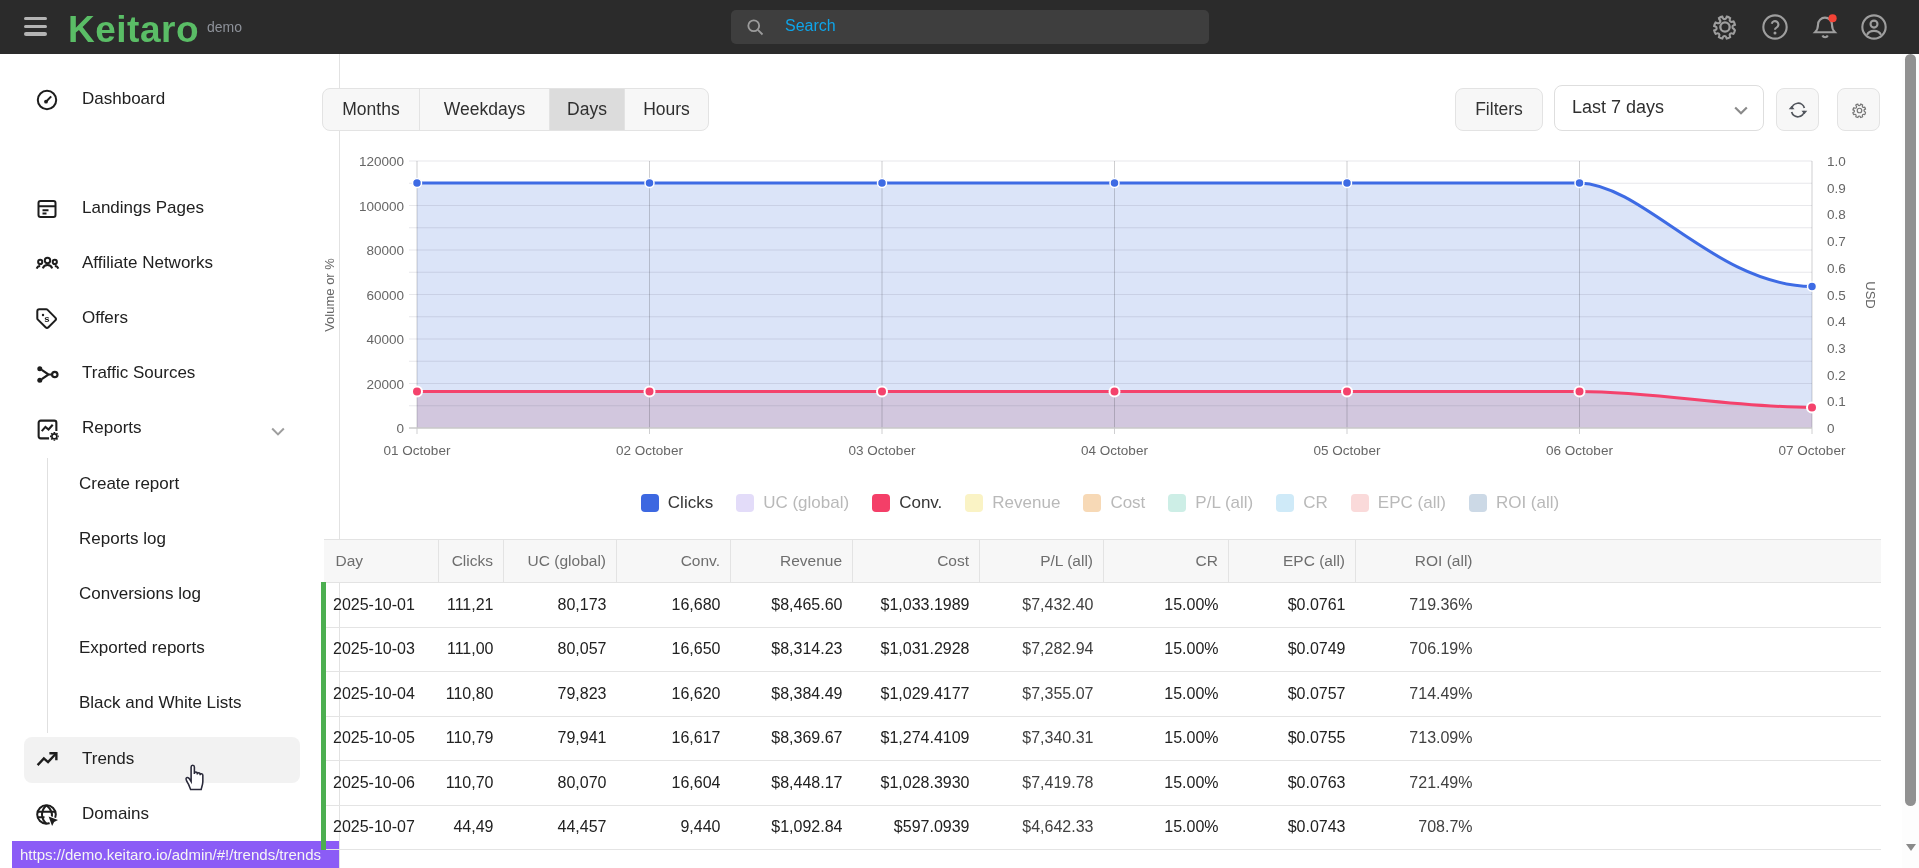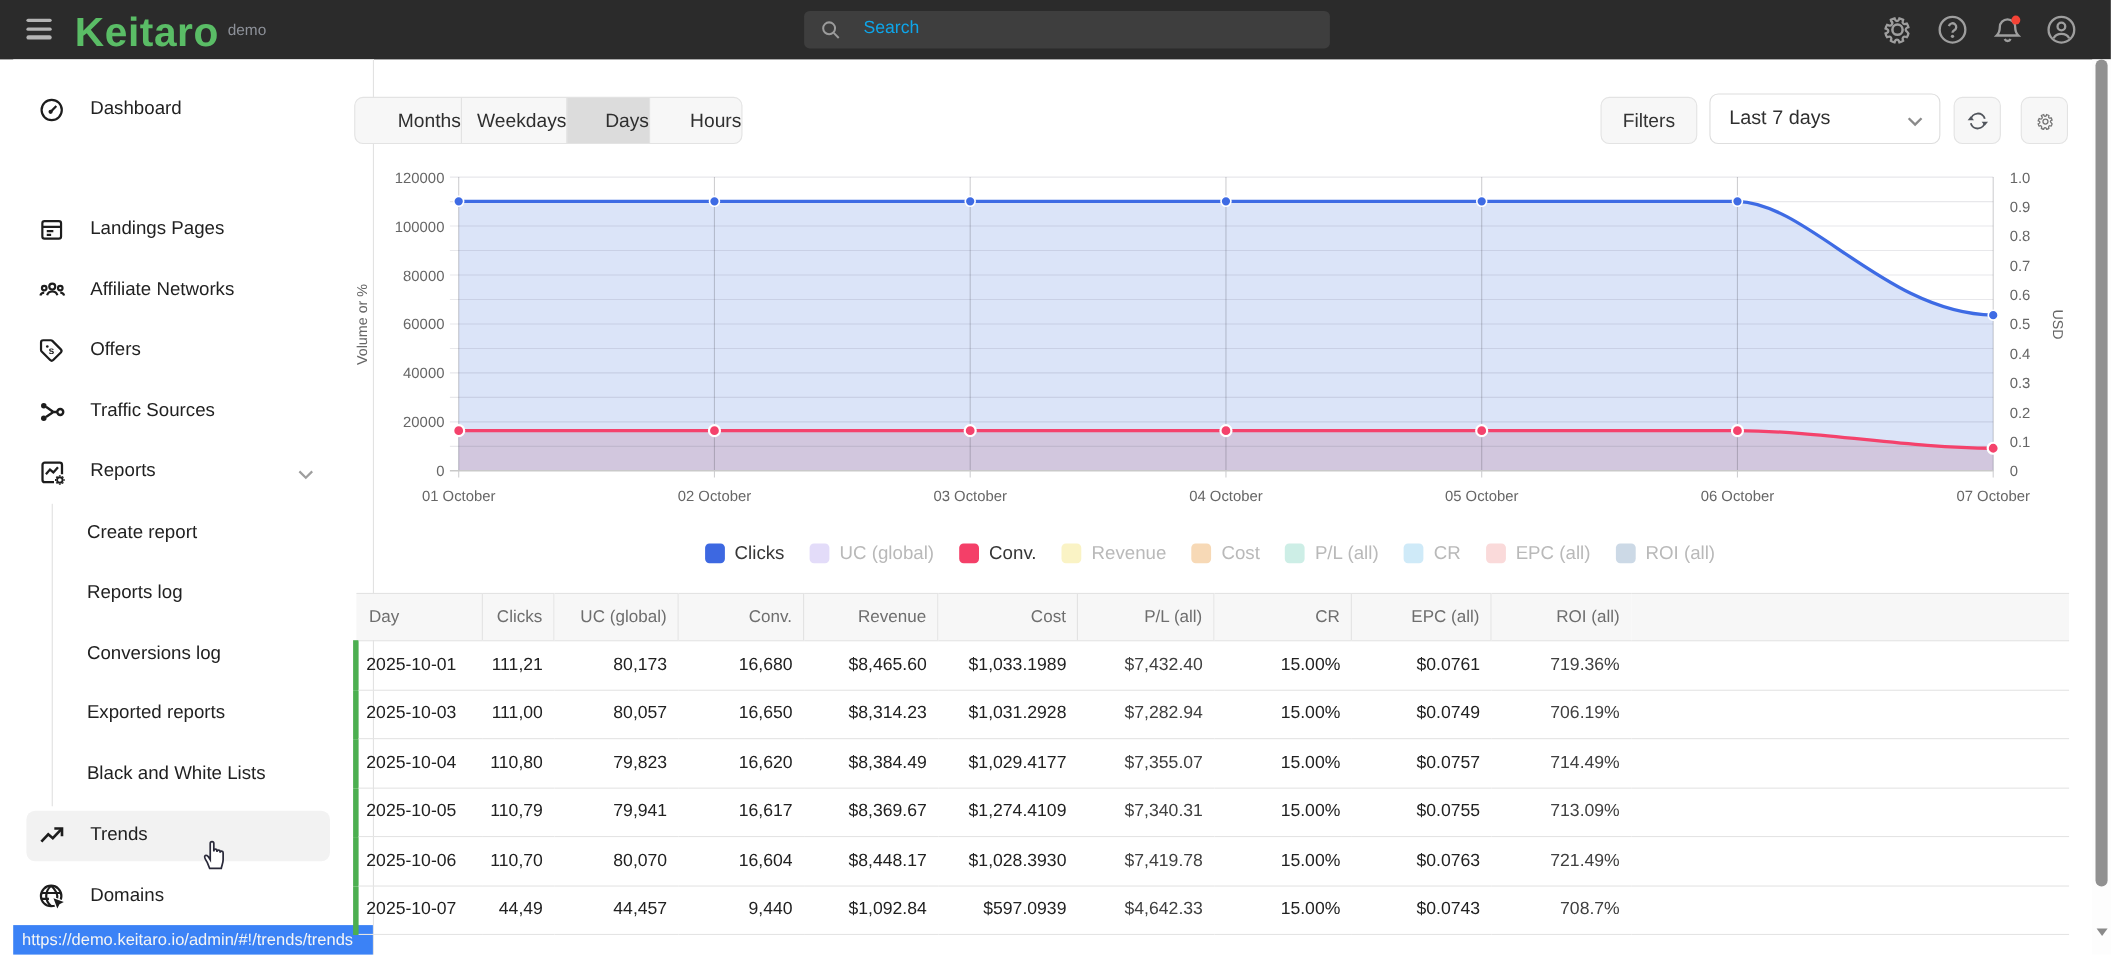--- a/index.html
+++ b/index.html
@@ -23,37 +23,37 @@
 
 #side { position:absolute; left:12px; top:54px; width:328px; height:814px; background:#fff;
   border-right:1px solid #e2e2e2; }
 .mitem { position:absolute; left:0; width:300px; height:44px; }
 .mitem .ic { position:absolute; left:23px; top:10px; }
 .mitem .lbl { position:absolute; left:70px; top:11px; font-size:17px; color:#212121; }
 .sitem { position:absolute; left:67px; font-size:17px; color:#212121; }
 #subline { position:absolute; left:35px; top:404px; width:1px; height:275px; background:#e0e0e0; }
 #trendsbg { position:absolute; left:12px; top:683px; width:276px; height:46px;
   background:#f2f2f2; border-radius:8px; }
-#urlbar { position:absolute; left:0; top:787px; width:327px; height:27px; background:#3b82f6; }
+#urlbar { position:absolute; left:0; top:787px; width:327px; height:27px; background:#8b5cf6; }
 #urlbar span { position:absolute; left:8px; top:5px; font-size:15px; color:#f5f5f5; }
 
 
 #sbar { position:absolute; right:0; top:54px; width:17px; height:814px; background:#fdfdfd; }
 #sbar .thumb { position:absolute; left:3px; top:0px; width:11px; height:752px;
   background:#919191; border-radius:6px; }
 #sbar .arr { position:absolute; left:4px; top:790px; width:0; height:0;
   border-left:5px solid transparent; border-right:5px solid transparent;
   border-top:7px solid #8a8a8a; }
 
 
 .btn { position:absolute; top:88px; height:43px; background:#f7f7f7;
   border:1px solid #e3e3e3; border-radius:8px; color:#333; }
 #tabs { position:absolute; left:322px; top:88px; height:43px; background:#f7f7f7;
   border:1px solid #e3e3e3; border-radius:8px; display:flex; }
-#tabs div { font-size:17.5px; color:#2f2f2f; line-height:41px; text-align:right;
+#tabs div { font-size:17.5px; color:#2f2f2f; line-height:41px; text-align:center;
   border-left:1px solid #e3e3e3; }
 #tabs div:first-child { border-left:none; border-radius:7px 0 0 7px; }
 #tabs div.on { background:#dcdcdc; }
 #filters { left:1455px; width:88px; font-size:17.5px; text-align:center; line-height:41px; }
 #sel { position:absolute; left:1554px; top:85px; width:210px; height:46px; background:#fff;
   border:1px solid #dedede; border-radius:8px; }
 #sel span { position:absolute; left:17px; top:11px; font-size:18px; color:#2f2f2f; }
 #rfr { left:1776px; width:43px; }
 #cog { left:1837px; width:43px; }
 
@@ -205,21 +205,21 @@
       <path d="M8.8 26 L7.1 21.8 C6 19.8 4.3 17.4 5.2 16.5 C6 15.6 7.4 16.4 8.2 17.8 L9.2 19.4 L9.2 7.3 C9.2 5.4 11.9 5.4 11.9 7.3 L11.9 13.2 L11.95 12.6 C11.95 11.1 14.2 11.1 14.25 12.6 L14.3 13.6 L14.35 13.1 C14.4 11.8 16.5 11.8 16.6 13.2 L16.65 14.1 L16.7 13.8 C16.9 12.6 18.9 12.8 18.9 14.2 L18.9 19.4 C18.9 22 17.9 23.8 17.5 26 Z" fill="#fff" stroke="#2a2a3a" stroke-width="1.3"></path>
     </svg>
 
     <div id="urlbar">
         <span>https://demo.keitaro.io/admin/#!/trends/trends</span>
       </div>
   </div>
 
   <div id="tabs">
     <div style="width:96px">Months</div>
-    <div style="width:96px">Weekdays</div>
+    <div style="width:130px">Weekdays</div>
     <div class="on" style="width:75px">Days</div>
     <div style="width:84px">Hours</div>
   </div>
   <div class="btn" id="filters">Filters</div>
   <div id="sel">
     <span>Last 7 days</span>
     <svg style="position:absolute;left:176px;top:14px" width="20" height="20" viewBox="0 0 24 24" fill="none" stroke="#8a8a8a" stroke-width="2.6">
         <path d="M5 9 L12 16 L19 9"></path>
       </svg>
   </div>

